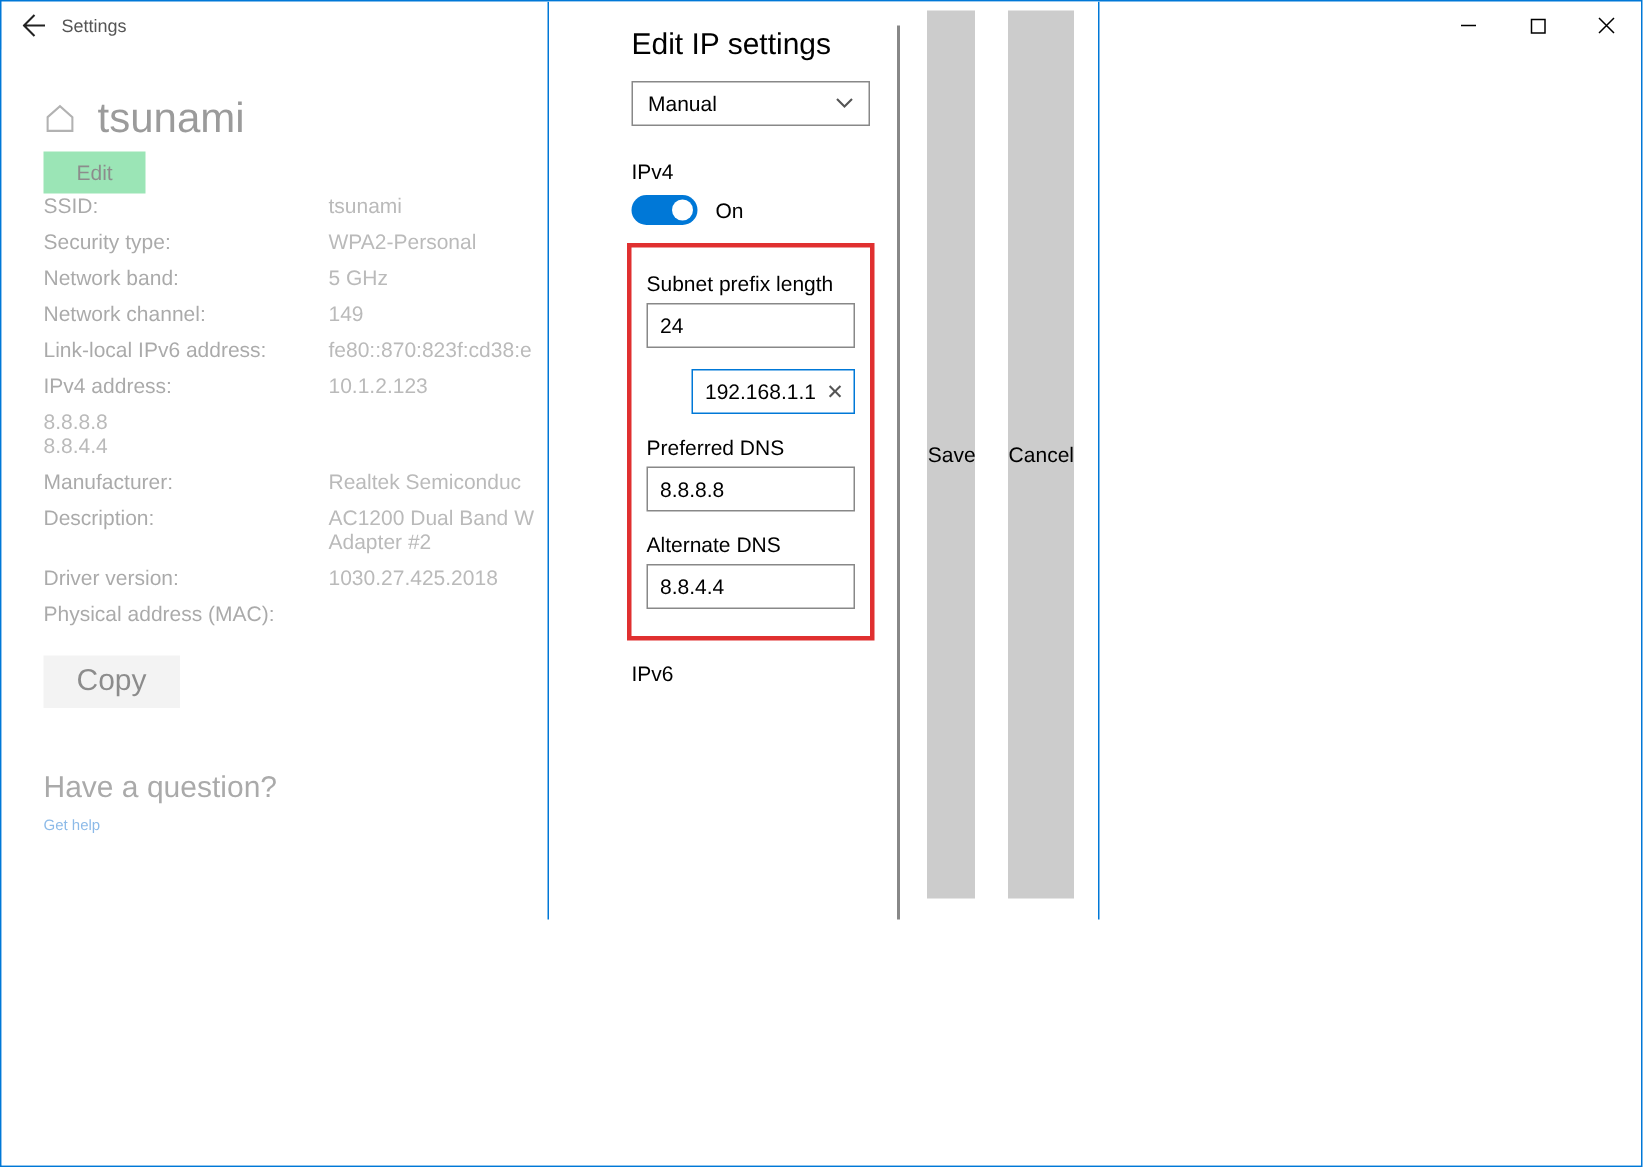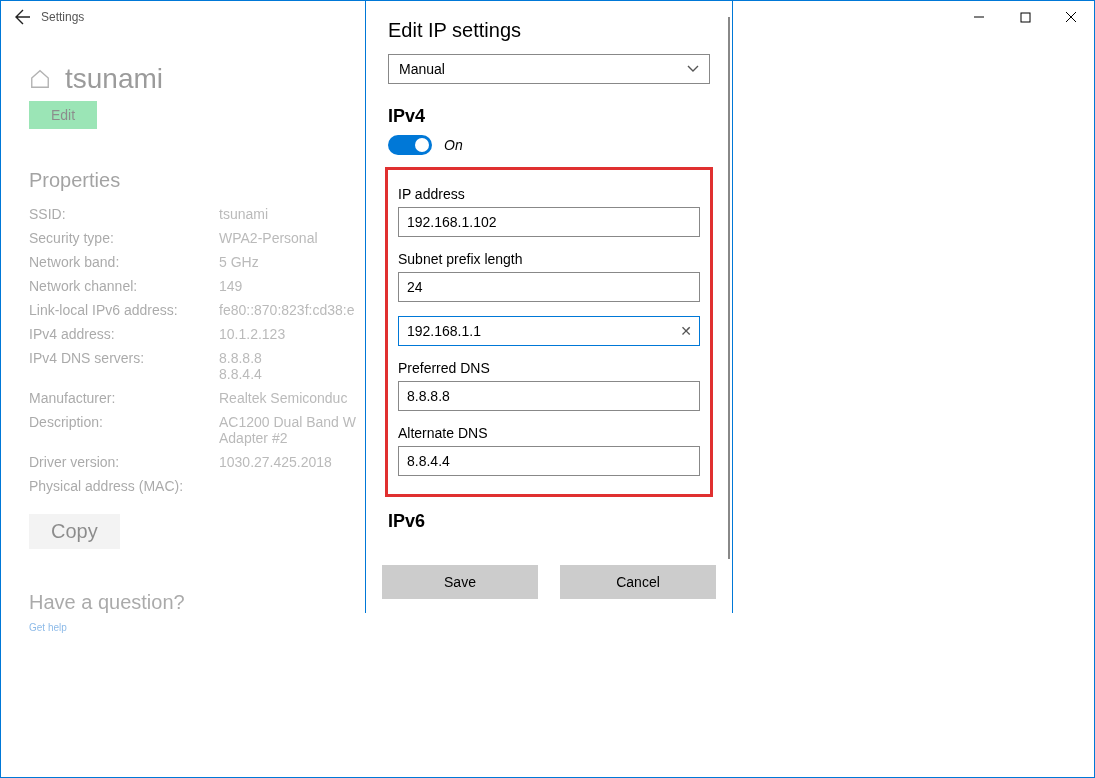--- a/index.html
+++ b/index.html
@@ -25,42 +25,42 @@
     .section-title { font-size: 20px; color:#333; margin-top: 40px; margin-bottom: 14px; font-weight:400; }
     .prop-row { display:flex; margin-bottom: 8px; font-size: 14px; }
     .prop-label { width: 190px; color:#444; }
     .prop-value { color:#666; }
     .copy-btn { margin-top: 12px; background:#e5e5e5; border:none; padding: 6px 22px; font-size:20px; cursor:pointer; }
     
     .question { font-size: 20px; color:#444; margin-top: 42px; font-weight:400; }
     .link { color:#0066cc; font-size: 10px; margin-top: 8px; cursor:pointer; }
     
     
-    .modal { position:absolute; top:0; left: 364px; width: 368px; height: 612px; background:#fff; border-left:1px solid #0078d7; border-right:1px solid #0078d7; display:flex; flex-direction:column; }
+    .modal { position:absolute; top:0; left: 364px; width: 368px; height: 612px; background:#fff; border-left:1px solid #0078d7; border-right:1px solid #0078d7; display:flex; flex-direction:row;padding-left:33px; }
     .modal-body { flex: 1; overflow: hidden; padding: 18px 22px 0 22px; position:relative; }
     .modal-scroll { position:absolute; right:0; top:16px; bottom:0; width:6px; }
     .modal-scroll .thumb { position:absolute; top:0; left:0; width:2px; background:#888; height: 640px; margin-left:2px; }
     
     .modal h2 { font-size: 20px; font-weight: 400; margin-bottom: 12px; }
     .select-box { border:1px solid #888; padding: 6px 10px; display:flex; justify-content:space-between; align-items:center; font-size:14px; cursor:pointer; margin-bottom: 22px; }
     .chev { font-size: 12px; color:#555; }
     
-    .modal h3 { font-size: 18px; font-weight: 700; margin-bottom: 8px; }
+    .modal h3 { font-size: 14px; font-weight: 400; margin-bottom: 8px; }
     .toggle-row { display:flex; align-items:center; gap: 12px; margin-bottom: 12px; }
     .toggle { width: 44px; height: 20px; background:#0078d7; border-radius: 10px; position:relative; cursor:pointer; }
     .toggle .knob { position:absolute; right:3px; top:3px; width:14px; height:14px; background:#fff; border-radius:50%; }
-    .toggle-label { font-size: 14px; font-style: italic; }
+    .toggle-label { font-size: 14px; }
     
     .red-box { border: 3px solid #e03030; padding: 8px 10px 14px 10px; margin: 2px -3px 14px -3px; }
     
     .field-label { font-size: 14px; margin-top: 8px; margin-bottom: 5px; display:block; }
     .field-input { width: 100%; border:1px solid #888; padding: 6px 8px; font-size:14px; font-family: inherit; }
     .field-wrap { margin-bottom: 14px; }
     .field-input.active { border:1px solid #0078d7; }
-    .input-row { position:relative; }
+    .input-row { position:relative;margin-left:30px; }
     .clear-x { position:absolute; right:8px; top:50%; transform:translateY(-50%); font-size:14px; color:#555; cursor:pointer; }
     
     .ipv6-h { font-size: 18px; font-weight: 400; margin-top: 14px; }
     
     .modal-footer { display:flex; border-top: 0; padding: 6px 16px 14px 16px; gap: 22px; }
     .footer-btn { flex:1; background:#ccc; border:none; padding: 9px 0; font-size:14px; cursor:pointer; }
   </style>
 </head>
 <body>
 
@@ -94,21 +94,20 @@
 
 <div class="bg-layer">
   <div class="page-header">
     <svg class="home-ico" viewBox="0 0 24 24">
         <path d="M3 11 L12 3 L21 11 V21 H3 Z" fill="none" stroke="#555" stroke-width="1.5"></path>
       </svg>
     <span class="page-title">tsunami</span>
   </div>
   <button class="edit-btn">Edit</button>
 
-  <div class="section-title">Properties</div>
   <div id="props-list">
       <div class="prop-row">
         <div class="prop-label">SSID:</div>
         <div class="prop-value" style="white-space: pre-line;">tsunami</div>
       </div>
       <div class="prop-row">
         <div class="prop-label">Security type:</div>
         <div class="prop-value" style="white-space: pre-line;">WPA2-Personal</div>
       </div>
       <div class="prop-row">
@@ -121,21 +120,20 @@
       </div>
       <div class="prop-row">
         <div class="prop-label">Link-local IPv6 address:</div>
         <div class="prop-value" style="white-space: pre-line;">fe80::870:823f:cd38:e</div>
       </div>
       <div class="prop-row">
         <div class="prop-label">IPv4 address:</div>
         <div class="prop-value" style="white-space: pre-line;">10.1.2.123</div>
       </div>
       <div class="prop-row">
-        <div class="prop-label">IPv4 DNS servers:</div>
         <div class="prop-value" style="white-space: pre-line;">8.8.8.8
 8.8.4.4</div>
       </div>
       <div class="prop-row">
         <div class="prop-label">Manufacturer:</div>
         <div class="prop-value" style="white-space: pre-line;">Realtek Semiconduc</div>
       </div>
       <div class="prop-row">
         <div class="prop-label">Description:</div>
         <div class="prop-value" style="white-space: pre-line;">AC1200  Dual Band W
@@ -177,24 +175,20 @@
     <h3>IPv4</h3>
     <div class="toggle-row">
       <div class="toggle">
           <div class="knob"></div>
         </div>
       <span class="toggle-label">On</span>
     </div>
 
     <div class="red-box">
       <div class="field-wrap">
-        <label class="field-label">IP address</label>
-        <input class="field-input" value="192.168.1.102" style="">
-      </div>
-      <div class="field-wrap">
         <label class="field-label">Subnet prefix length</label>
         <input class="field-input" value="24" style="">
       </div>
       <div class="field-wrap">
         <div class="input-row">
           <input class="field-input active" value="192.168.1.1" style="">
           <span class="clear-x">✕</span>
         </div>
       </div>
       <div class="field-wrap">

